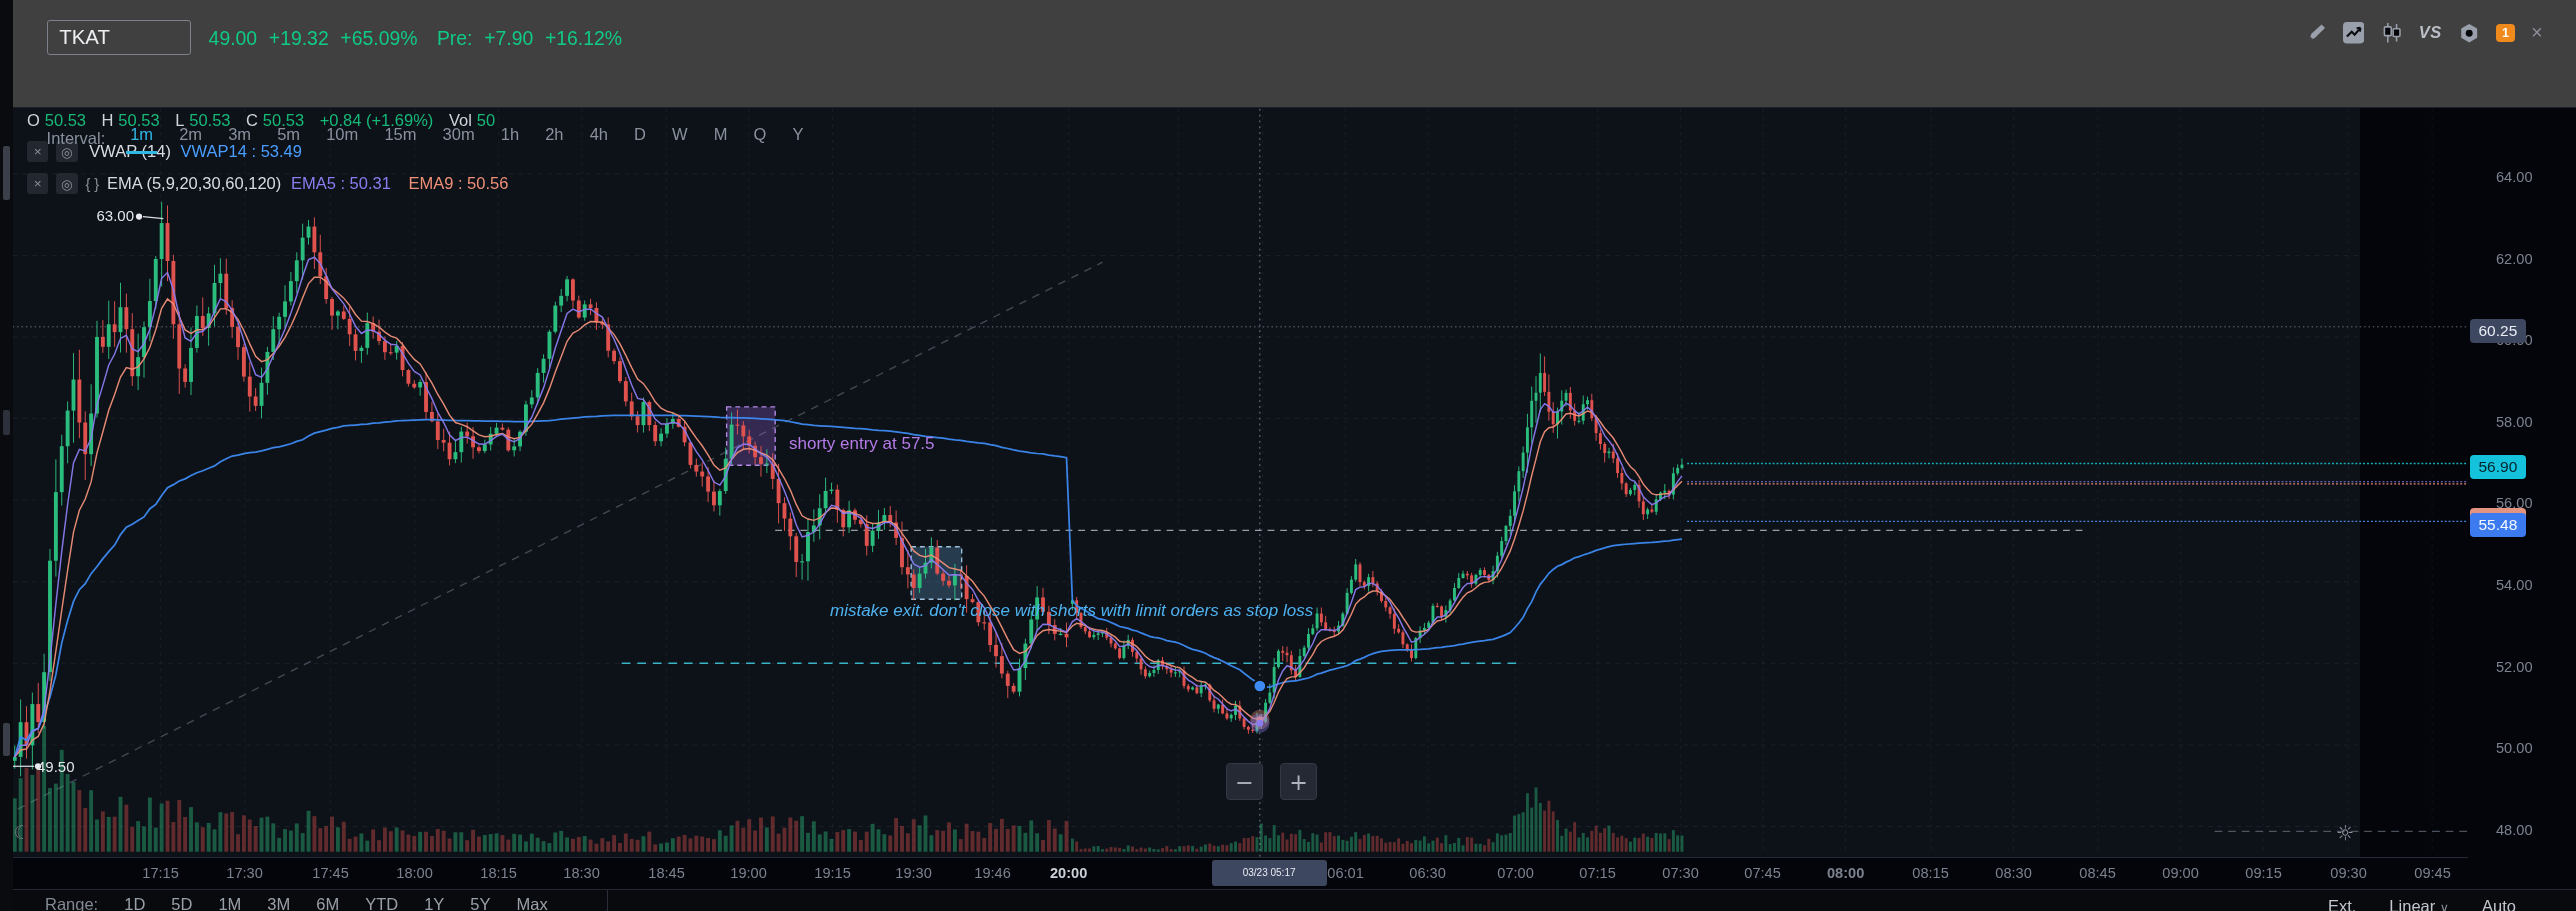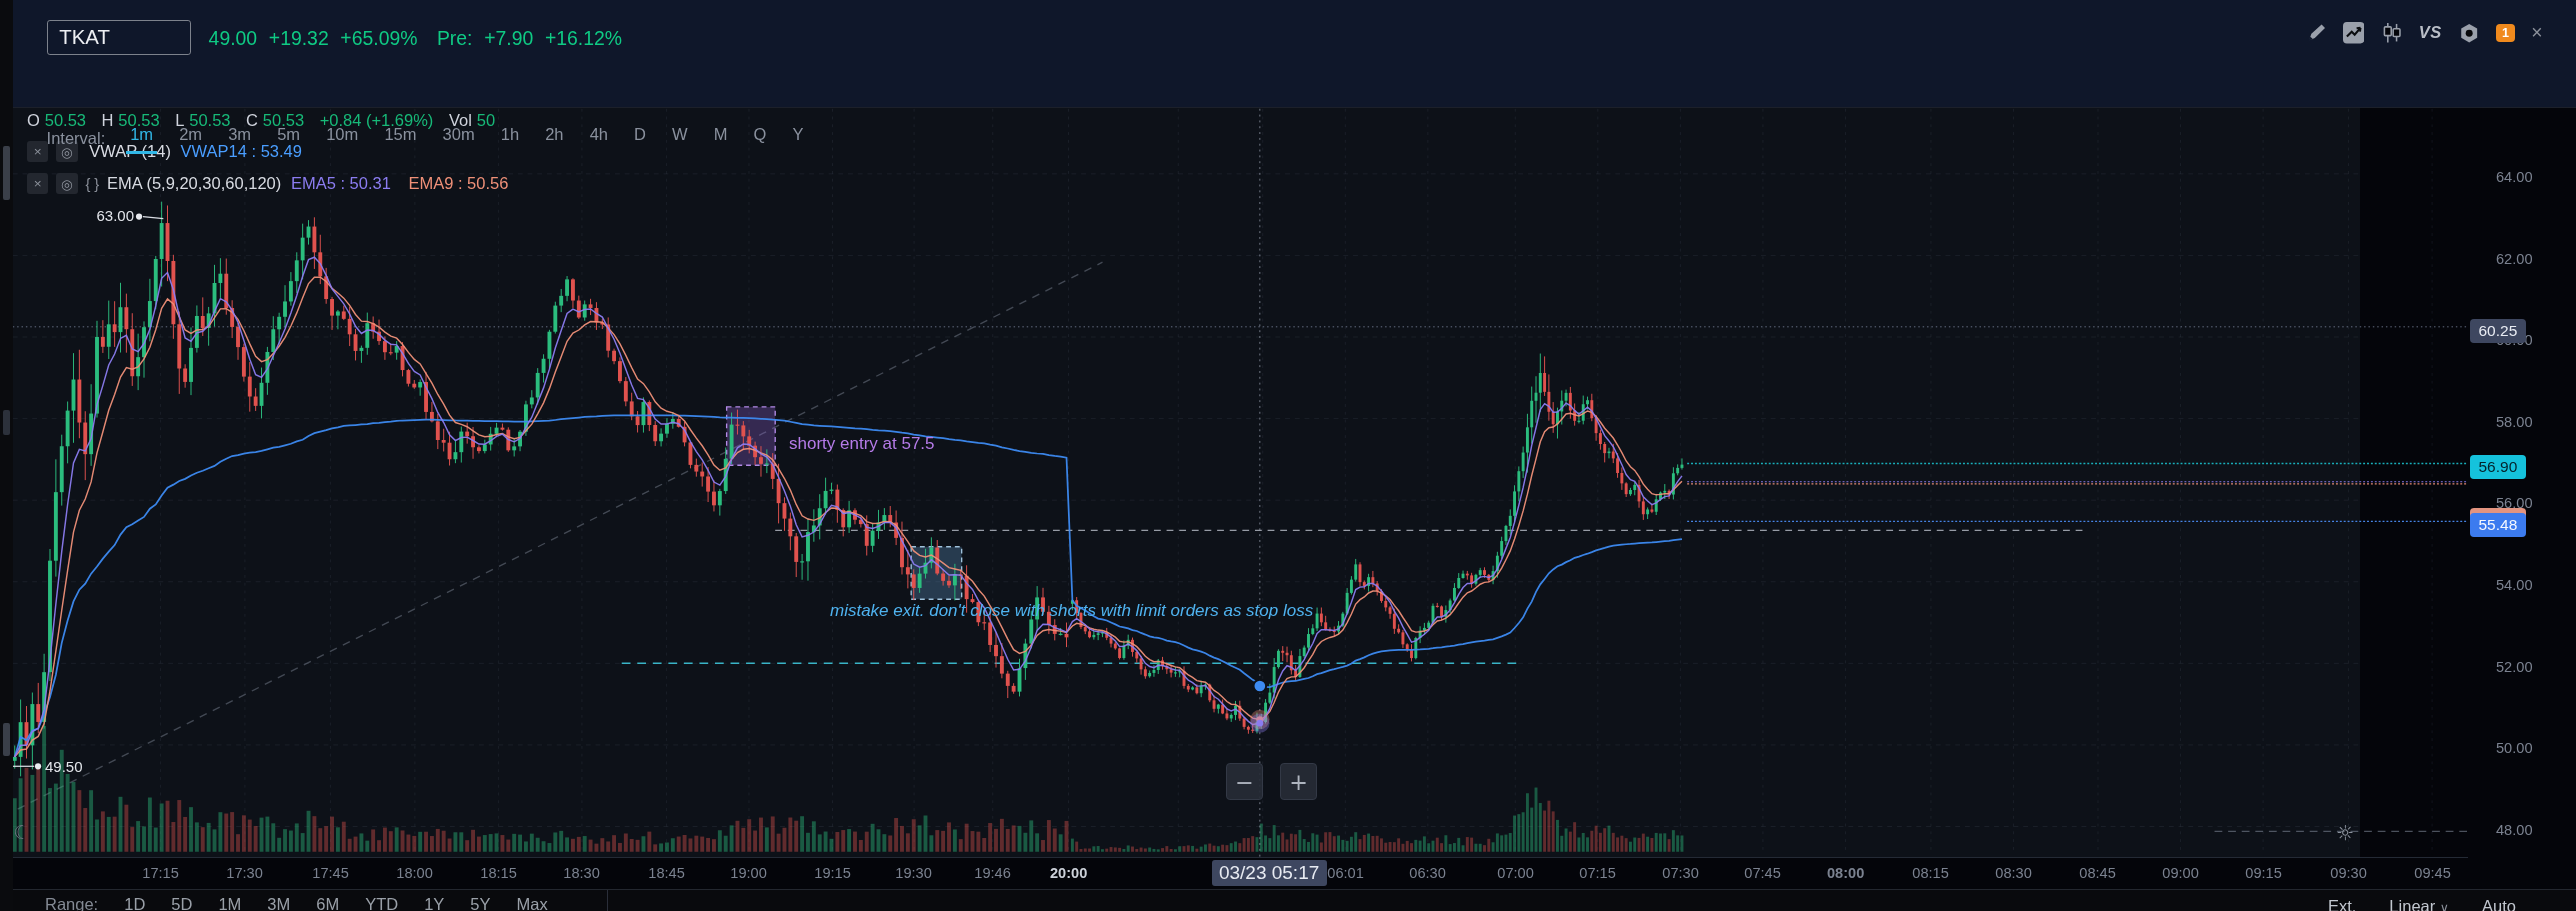--- a/index.html
+++ b/index.html
@@ -1,19 +1,19 @@
 <!DOCTYPE html>
 <html><head>
 <meta charset="utf-8">
 <style>
   html,body{margin:0;padding:0;background:#000;width:2576px;height:911px;overflow:hidden;
     font-family:"Liberation Sans",sans-serif;position:relative;}
   *{box-sizing:border-box;}
   
-  #topbar{position:absolute;left:12.6px;top:0;width:2563px;height:108px;background:#0f172a;z-index:5;border-bottom:1px solid #1c202a;}
+  #topbar{position:absolute;left:12.6px;top:0;width:2563px;height:108px;background:#404040;z-index:5;border-bottom:1px solid #1c202a;}
   #ticker-input{position:absolute;left:34px;top:20.4px;width:144px;height:35px;background:transparent;
     border:1.9px solid #7d828c;border-radius:2.9px;color:#edeff3;font-size:20.4px;padding:0 11.7px;
     font-family:"Liberation Sans",sans-serif;outline:none;}
   #quote{position:absolute;left:196px;top:25px;height:27px;line-height:27px;color:#0fca84;font-size:19.4px;white-space:nowrap;}
   #quote span{margin-right:11.7px;}
   #quote .pre{margin-left:7.8px;}
   #top-icons{position:absolute;right:33px;top:21.4px;height:23px;display:flex;align-items:center;gap:16.5px;}
   .tico{width:21.4px;height:21.4px;display:flex;align-items:center;justify-content:center;color:#9aa0ab;}
   .vs-txt{font-style:italic;font-weight:bold;font-size:16.5px;color:#b9bec7;letter-spacing:0.5px;}
   .badge-1{width:18.5px;height:18.5px;border-radius:3.9px;background:#f08a1d;color:#fff;font-size:12.6px;
@@ -46,21 +46,21 @@
     border-top:4px solid #ef4444;cursor:ns-resize;}
   .pa-label{position:absolute;left:29px;font-size:14.6px;color:#7b8290;}
   .pa-badge{position:absolute;left:2.9px;width:56px;height:24px;line-height:24px;text-align:center;
     border-radius:3.9px;font-size:15.5px;}
   #pa-auto{position:absolute;left:11.7px;top:888px;color:#9aa0ab;font-size:15.5px;display:flex;gap:13.6px;align-items:center;}
   #time-axis{position:absolute;left:12.6px;top:857px;width:2455px;height:32px;background:#04050a;z-index:2;
     border-top:1px solid #242a35;cursor:ew-resize;}
   .ta-label{position:absolute;top:6.8px;transform:translateX(-50%);font-size:14.6px;color:#7b8290;white-space:nowrap;}
   .ta-label.em{color:#ccd1d9;font-weight:bold;}
   #time-badge{position:absolute;left:1199px;top:1.9px;width:115px;height:26px;line-height:26px;text-align:center;
-    background:#3e4760;color:#e8ebf2;font-size:19px;border-radius:2.9px;z-index:3;}
+    background:#3e4760;color:#e8ebf2;font-size:10px;border-radius:2.9px;z-index:3;}
   
   #bottom-bar{position:absolute;left:0;top:889px;width:2576px;height:22.3px;background:#090a0d;
     border-top:1px solid #23272f;z-index:6;overflow:hidden;}
   #range-row{position:absolute;left:45px;top:4.9px;display:flex;align-items:center;gap:26px;font-size:16.5px;color:#9aa0a8;}
   #range-label{color:#848a94;}
   .rg-item{cursor:pointer;}
   #bb-divider{position:absolute;left:607px;top:0;width:1px;height:22.3px;background:#2a2e39;}
   #bb-right{position:absolute;right:60px;top:6.8px;display:flex;gap:33px;font-size:16.5px;color:#c2c7cf;align-items:center;}
   
   .annot{position:absolute;z-index:3;font-size:17px;white-space:nowrap;cursor:pointer;}
@@ -1293,14 +1293,14 @@
   </div>
   <div id="bb-divider"></div>
   <div id="bb-right">
     <span>Ext.</span>
     <span><span>Linear</span> <span style="font-size:12.6px;color:#8a909a;">∨</span></span>
     <span>Auto</span>
   </div>
 </div>
 
 <div class="callout-label" style="left: 134px; top: 207px; transform: translateX(-100%);">63.00</div>
-<div class="callout-label" style="left: 45px; top: 758px; text-align: center;">49.50</div>
+<div class="callout-label" style="left: 37px; top: 758px; text-align: center;">49.50</div>
 
 
 </body></html>

